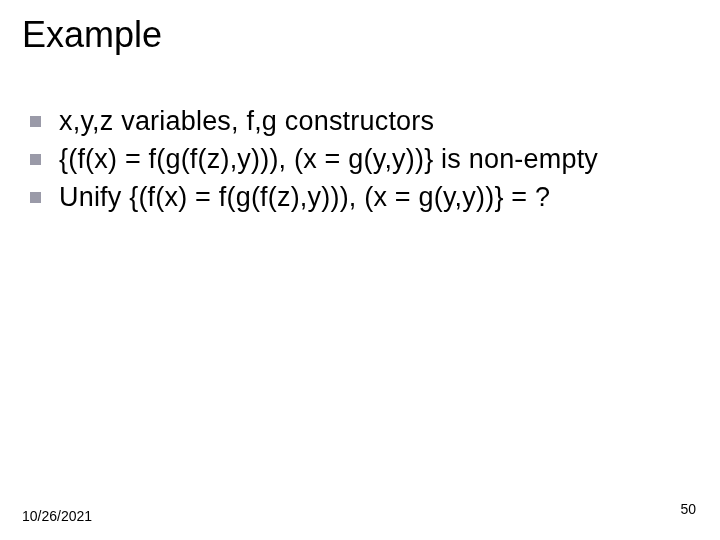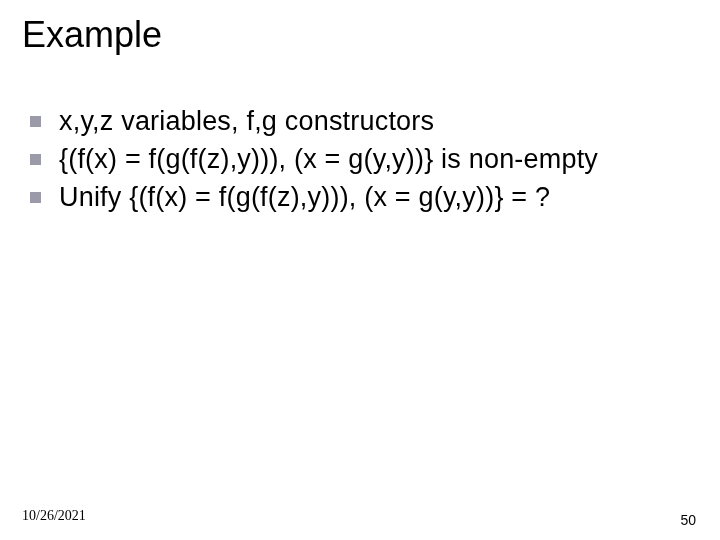--- a/index.html
+++ b/index.html
@@ -54,26 +54,25 @@
     font-size: 27px;
     line-height: 34px;
     letter-spacing: 0.2px;
   }
   .footer-date {
     position: absolute;
     left: 22px;
     bottom: 16px;
     font-size: 14px;
     color: #000000;
-    font-family: Liberation Serif, serif;
   }
   .footer-page {
     position: absolute;
     right: 24px;
-    bottom: 12px;
+    bottom: 23px;
     font-size: 14px;
     color: #000000;
   }
 </style>
 </head>
 <body>
 
 <div class="slide">
 
   <div class="title">Example</div>

